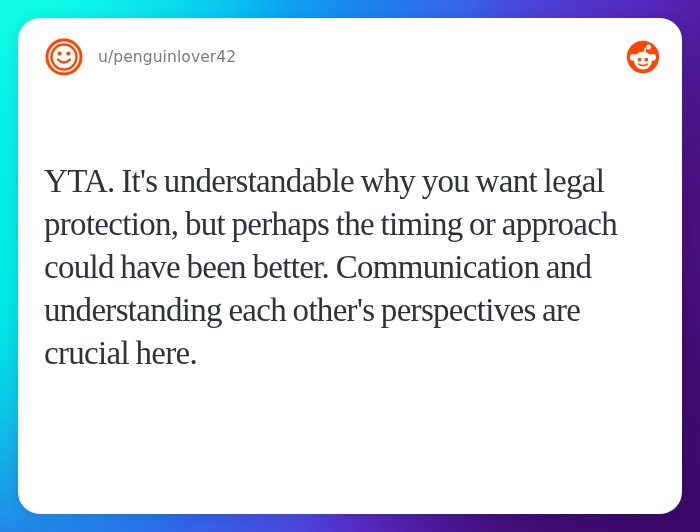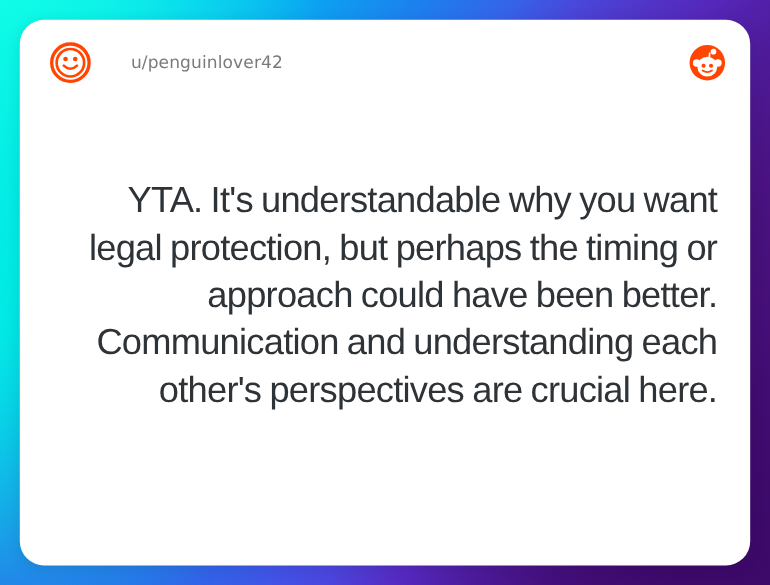--- a/index.html
+++ b/index.html
@@ -44,21 +44,20 @@
   }
 
   
   .card-header {
     position: absolute;
     left: 0; top: 0; right: 0;
     height: 78px;
     display: flex;
     align-items: center;
     padding: 0 22px 0 26px;
-    gap: 21px;
   }
 
   .avatar {
     width: 40px;
     height: 40px;
     flex: 0 0 40px;
     display: block;
   }
 
   .username {
@@ -81,28 +80,27 @@
 
   
   .card-body {
     position: absolute;
     left: 26px;
     top: 142px;
     width: 608px;
   }
 
   .comment-text {
-    font-family: Liberation Sans, sans-serif;
+    font-family: Liberation Serif, serif;
     font-size: 33px;
     line-height: 43px;
     color: #2e3338;
     letter-spacing: -0.7px;
     word-spacing: -1px;
     font-weight: 400;
-    text-align: right;
   }
 </style>
 </head>
 <body>
 
 <div class="card">
 
   <div class="card-header">
 
     <svg class="avatar" viewBox="0 0 40 40" aria-hidden="true">

